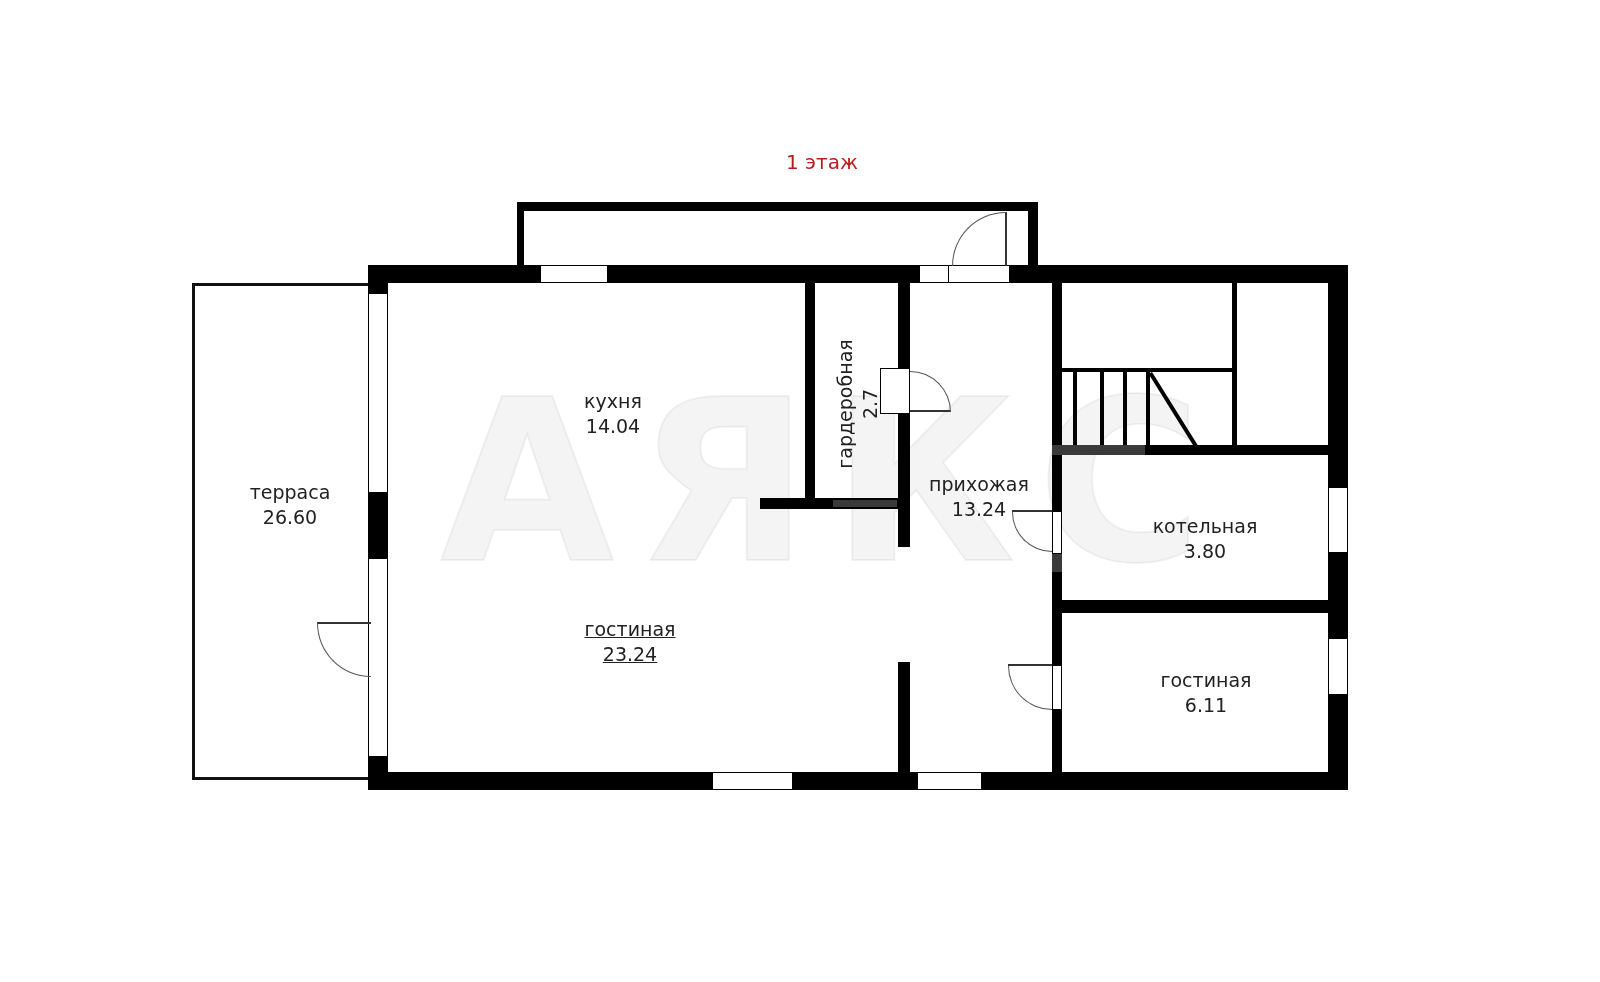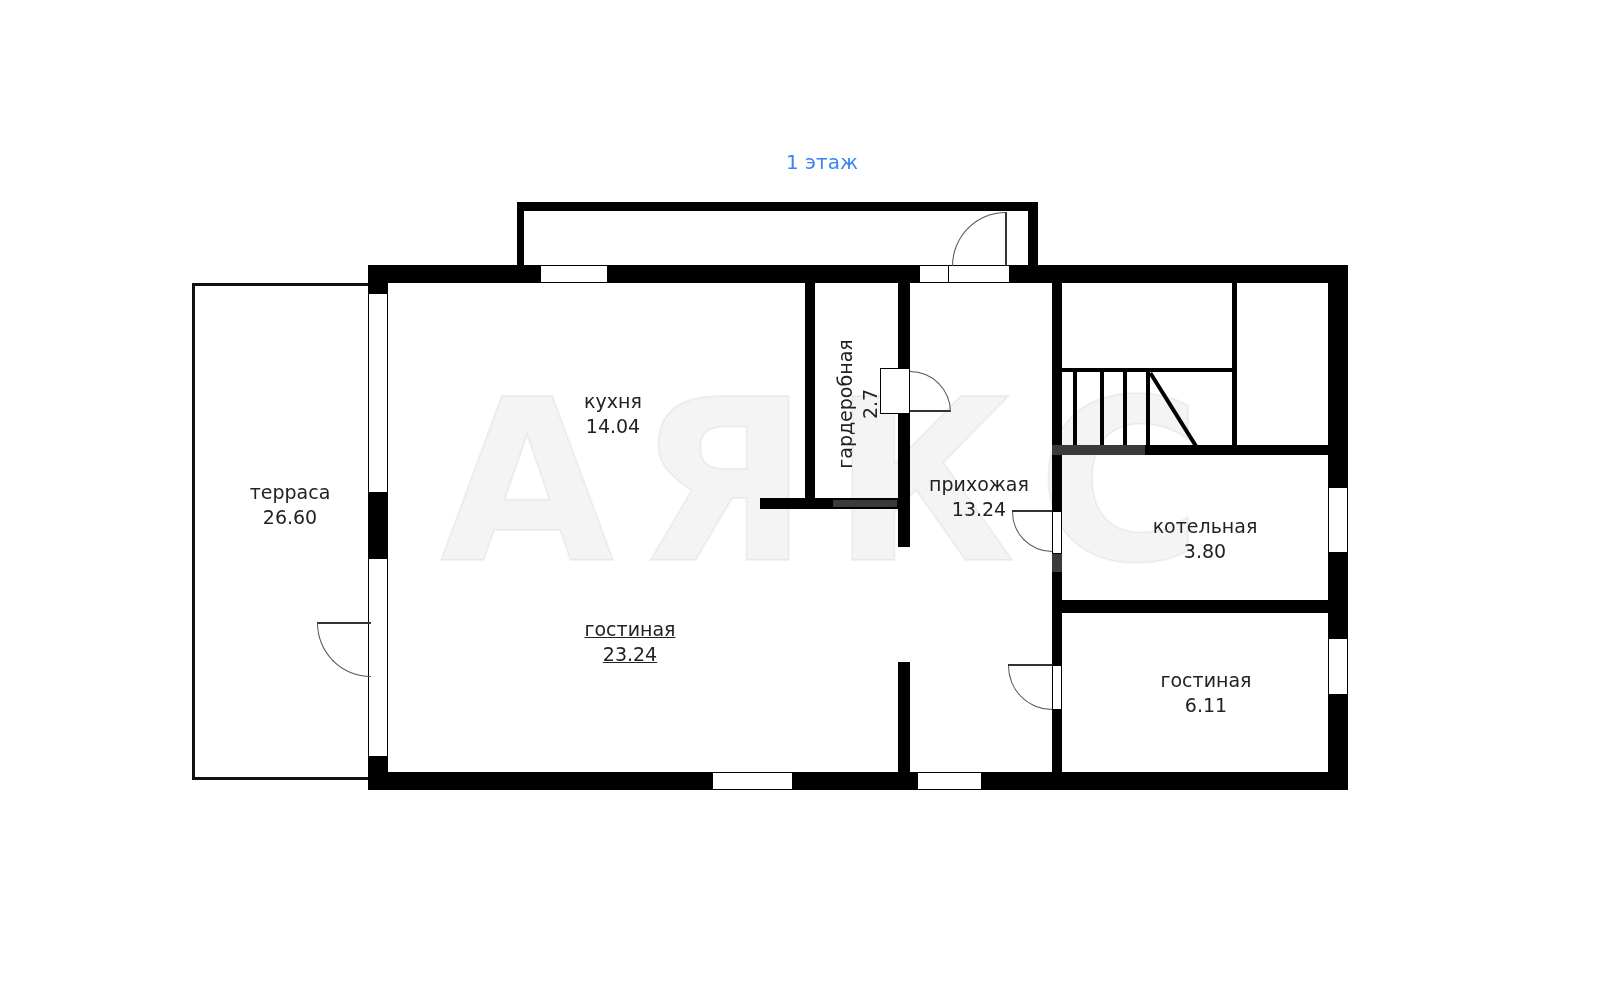--- a/index.html
+++ b/index.html
@@ -12,21 +12,21 @@
   .wall-gray{position:absolute;background:#3a3a3a;z-index:3;}
   .win{position:absolute;background:#fff;border:1px solid #000;box-sizing:border-box;z-index:4;}
   .thinrect{position:absolute;background:transparent;box-sizing:border-box;z-index:1;}
   .leaf{position:absolute;background:#333;z-index:5;}
   .arc{position:absolute;box-sizing:border-box;z-index:5;}
   .lbl{
     position:absolute;z-index:6;text-align:center;color:#222;
     font-size:19px;line-height:25px;white-space:nowrap;transform:translateX(-50%);
   }
   .lbl.rot{transform:translate(-50%,-50%) rotate(-90deg);}
-  .title{position:absolute;z-index:6;text-align:center;color:#3b82f6;font-size:20px;line-height:25px;white-space:nowrap;transform:translateX(-50%);}
+  .title{position:absolute;z-index:6;text-align:center;color:#b91c1c;font-size:20px;line-height:25px;white-space:nowrap;transform:translateX(-50%);}
   .watermark{
     position:absolute;z-index:0;font-size:225px;font-weight:bold;letter-spacing:22px;
     color:rgba(0,0,0,0.045);-webkit-text-stroke:2px rgba(0,0,0,0.05);white-space:nowrap;
     line-height:240px;
   }
   .stair{position:absolute;background:#000;z-index:2;}
 </style>
 </head>
 <body>
 

